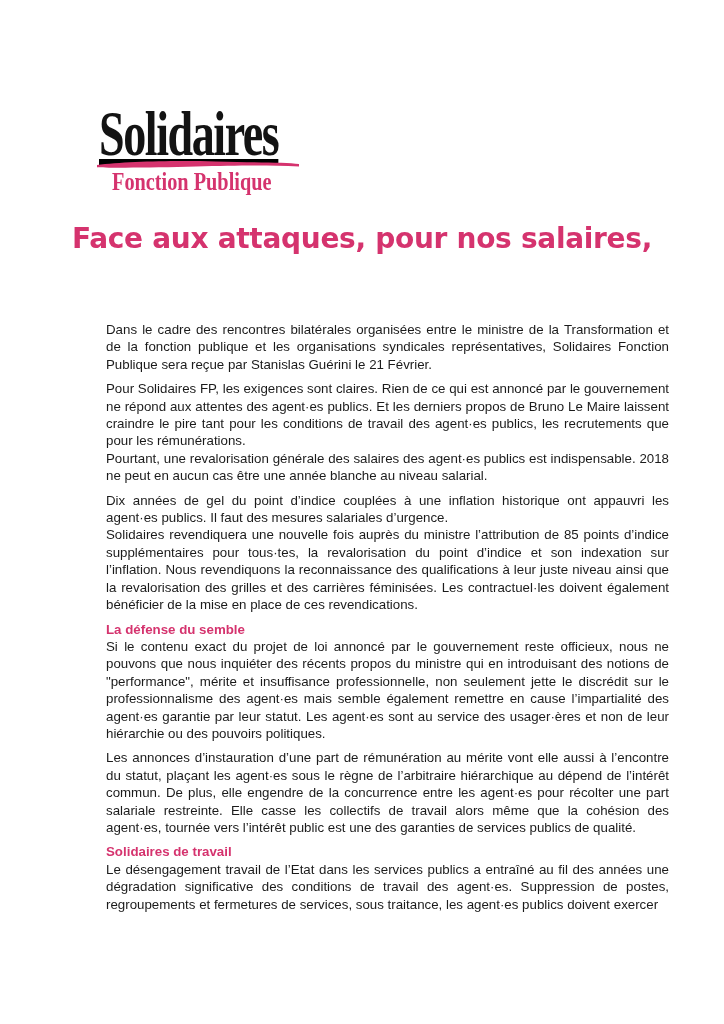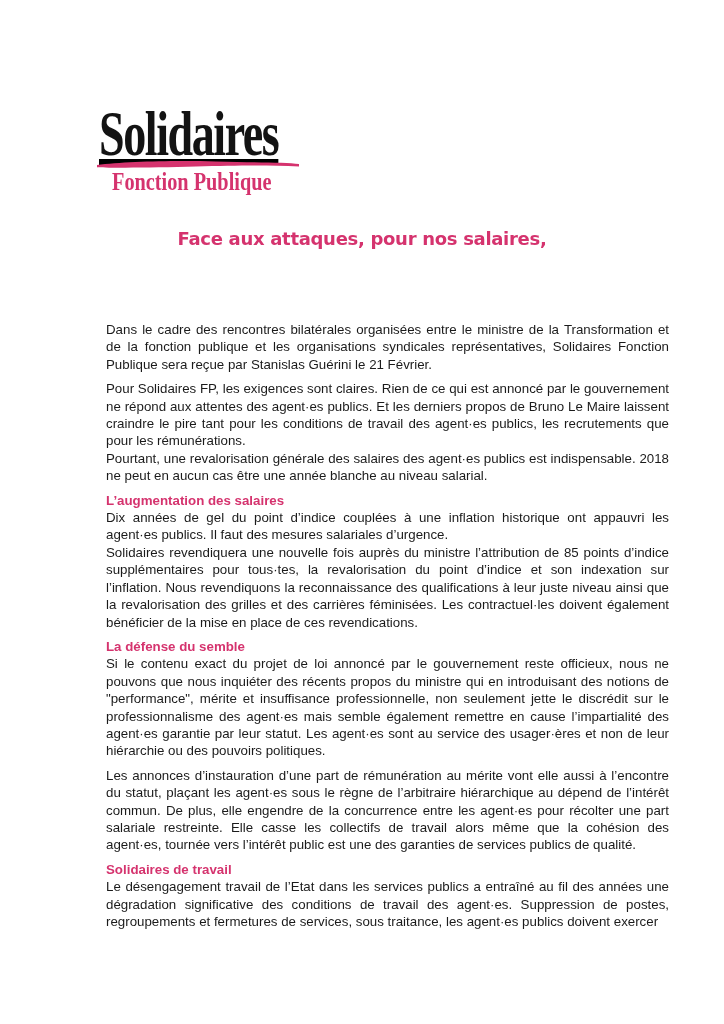--- a/index.html
+++ b/index.html
@@ -45,21 +45,21 @@
   
   .headline {
     position: absolute;
     top: 223px;
     left: 0;
     width: 724px;
     margin: 0;
     text-align: center;
     font-family: "DejaVu Sans", sans-serif;
     font-weight: bold;
-    font-size: 18px;
+    font-size: 28px;
     line-height: 32px;
     letter-spacing: -0.3px;
     color: var(--pink);
   }
 
   
   .doc-body {
     position: absolute;
     top: 321px;
     left: 82px;
@@ -99,21 +99,20 @@
 
   <main class="doc-body">
       <section class="doc-section">
         <p class="paragraph">Dans le cadre des rencontres bilatérales organisées entre le ministre de la Transformation et de la fonction publique et les organisations syndicales représentatives, Solidaires Fonction Publique sera reçue par Stanislas Guérini le 21 Février.</p>
       </section>
       <section class="doc-section">
         <p class="paragraph">Pour Solidaires FP, les exigences sont claires. Rien de ce qui est annoncé par le gouvernement ne répond aux attentes des agent·es publics. Et les derniers propos de Bruno Le Maire laissent craindre le pire tant pour les conditions de travail des agent·es publics, les recrutements que pour les rémunérations.</p>
         <p class="paragraph">Pourtant, une revalorisation générale des salaires des agent·es publics est indispensable. 2018 ne peut en aucun cas être une année blanche au niveau salarial.</p>
       </section>
       <section class="doc-section">
-        <h2 class="section-heading">L’augmentation des salaires</h2>
         <p class="paragraph">Dix années de gel du point d’indice couplées à une inflation historique ont appauvri les agent·es publics. Il faut des mesures salariales d’urgence.</p>
         <p class="paragraph">Solidaires revendiquera une nouvelle fois auprès du ministre l’attribution de 85 points d’indice supplémentaires pour tous·tes, la revalorisation du point d’indice et son indexation sur l’inflation. Nous revendiquons la reconnaissance des qualifications à leur juste niveau ainsi que la revalorisation des grilles et des carrières féminisées. Les contractuel·les doivent également bénéficier de la mise en place de ces revendications.</p>
       </section>
       <section class="doc-section">
         <h2 class="section-heading">La défense du semble</h2>
         <p class="paragraph">Si le contenu exact du projet de loi annoncé par le gouvernement reste officieux, nous ne pouvons que nous inquiéter des récents propos du ministre qui en introduisant des notions de "performance", mérite et insuffisance professionnelle, non seulement jette le discrédit sur le professionnalisme des agent·es mais semble également remettre en cause l’impartialité des agent·es garantie par leur statut. Les agent·es sont au service des usager·ères et non de leur hiérarchie ou des pouvoirs politiques.</p>
       </section>
       <section class="doc-section">
         <p class="paragraph">Les annonces d’instauration d’une part de rémunération au mérite vont elle aussi à l’encontre du statut, plaçant les agent·es sous le règne de l’arbitraire hiérarchique au dépend de l’intérêt commun. De plus, elle engendre de la concurrence entre les agent·es pour récolter une part salariale restreinte. Elle casse les collectifs de travail alors même que la cohésion des agent·es, tournée vers l’intérêt public est une des garanties de services publics de qualité.</p>
       </section>

